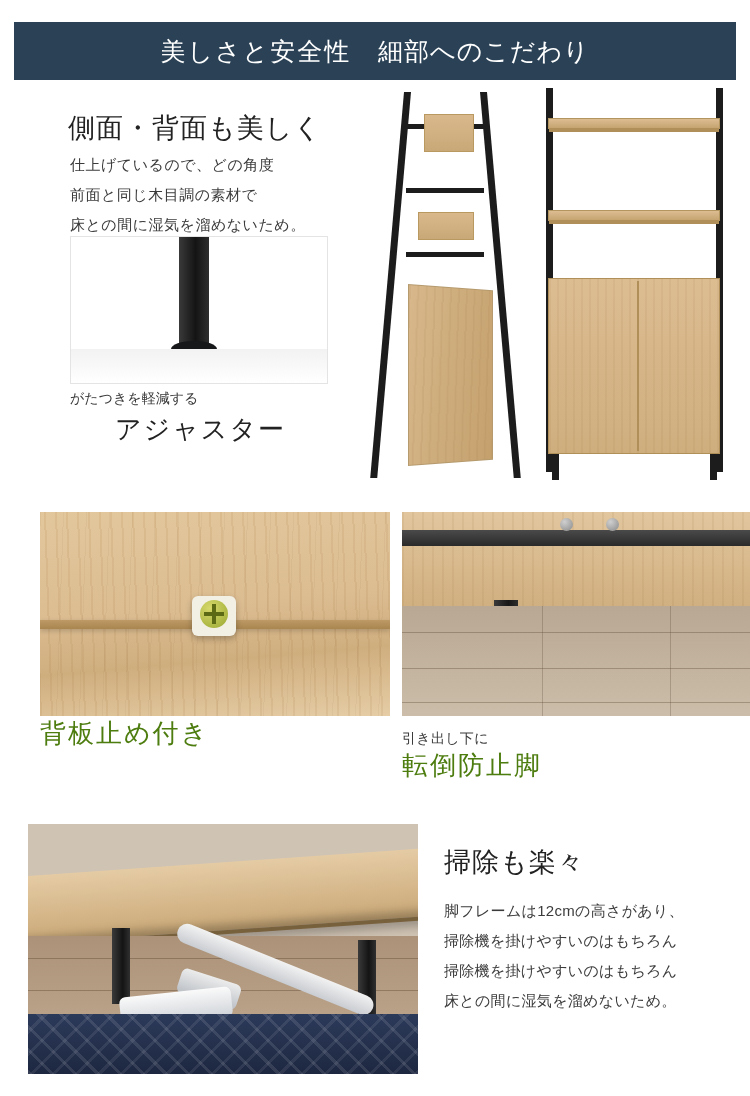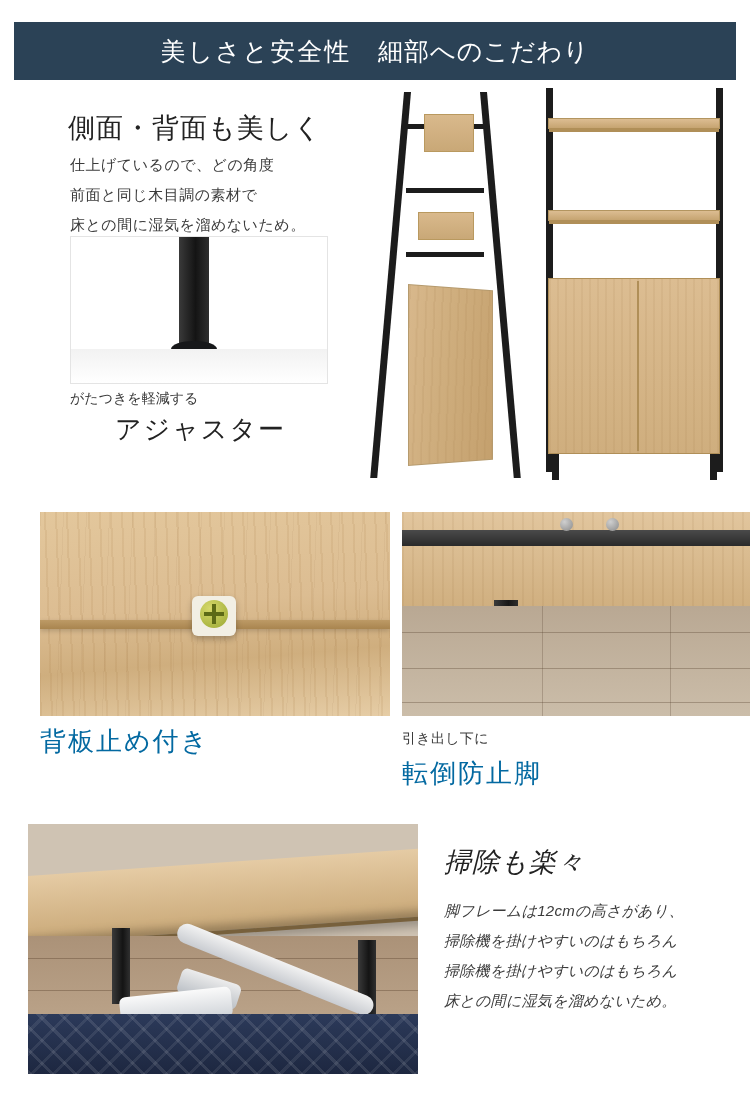--- a/index.html
+++ b/index.html
@@ -205,24 +205,24 @@
     position: absolute; left: 0; bottom: 0; width: 100%; height: 110px;
     background: linear-gradient(180deg,#b9a893,#cbbda9);
   }
   .photo.rail .floor .plank {
     position: absolute; left: 0; right: 0; height: 1px; background: rgba(90,70,50,.35);
   }
   .photo.rail .floor .vline {
     position: absolute; top: 0; bottom: 0; width: 1px; background: rgba(90,70,50,.28);
   }
   .cap-sm { margin-top: 14px; font-size: 14px; color: #3b3b3b; letter-spacing: .3px; }
-  .cap-lg { margin-top: 8px; font-size: 26px; letter-spacing: 2px; color: #0369a1; }
-
-  
-  .sec3 { position: absolute; left: 14px; top: 824px; width: 722px; height: 258px; font-style: italic; }
+  .cap-lg { margin-top: 0; font-size: 26px; letter-spacing: 2px; color: #4d7c0f; }
+
+  
+  .sec3 { position: absolute; left: 14px; top: 824px; width: 722px; height: 258px; }
   .sec3 .photo3 {
     position: absolute; left: 14px; top: 0; width: 390px; height: 250px;
     overflow: hidden; background: #cfc3b3;
   }
   .sec3 .photo3 .furniture {
     position: absolute; left: -10px; top: 38px; width: 420px; height: 72px;
     background: linear-gradient(180deg,#e5cba4,#c9a877);
     transform: skewY(-4deg);
     border-bottom: 4px solid #9b7d4e;
   }

